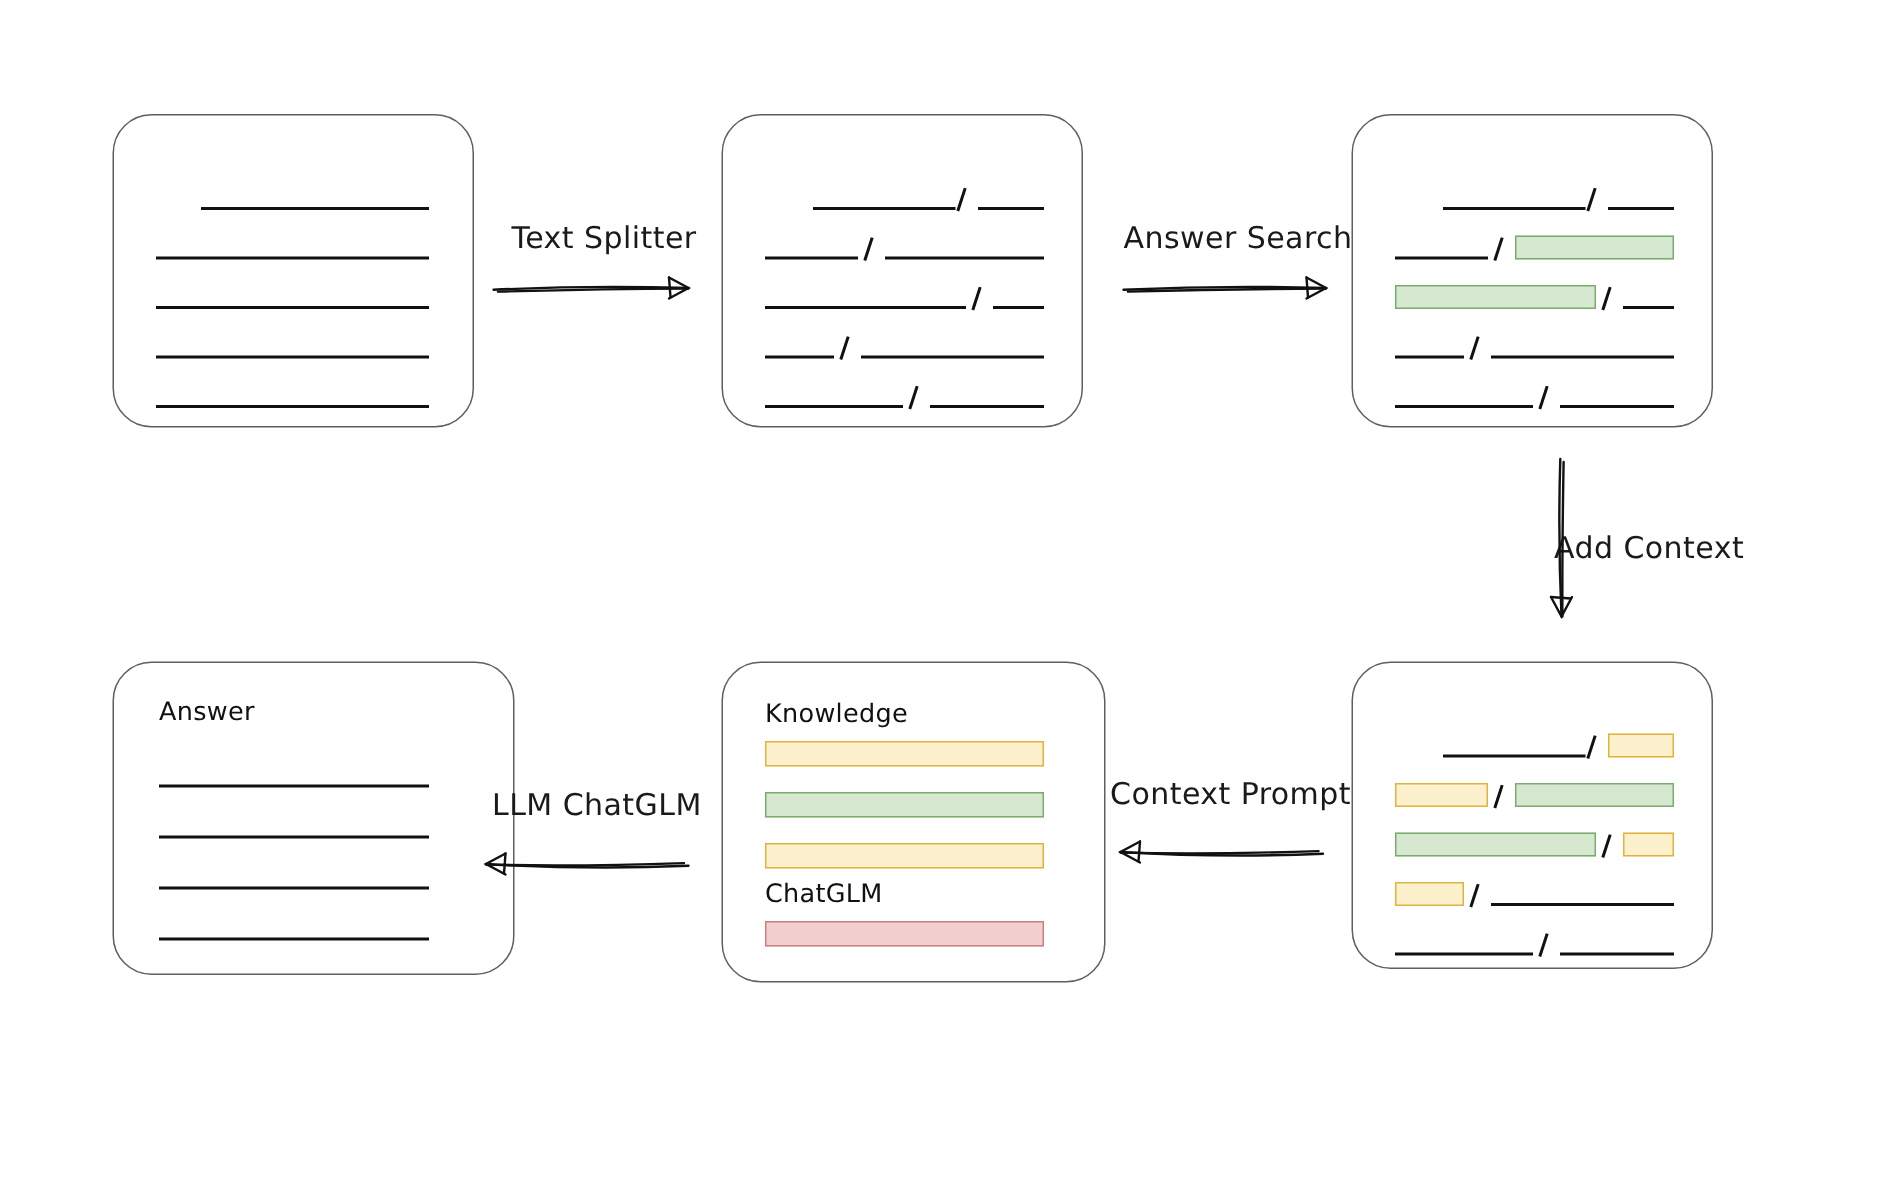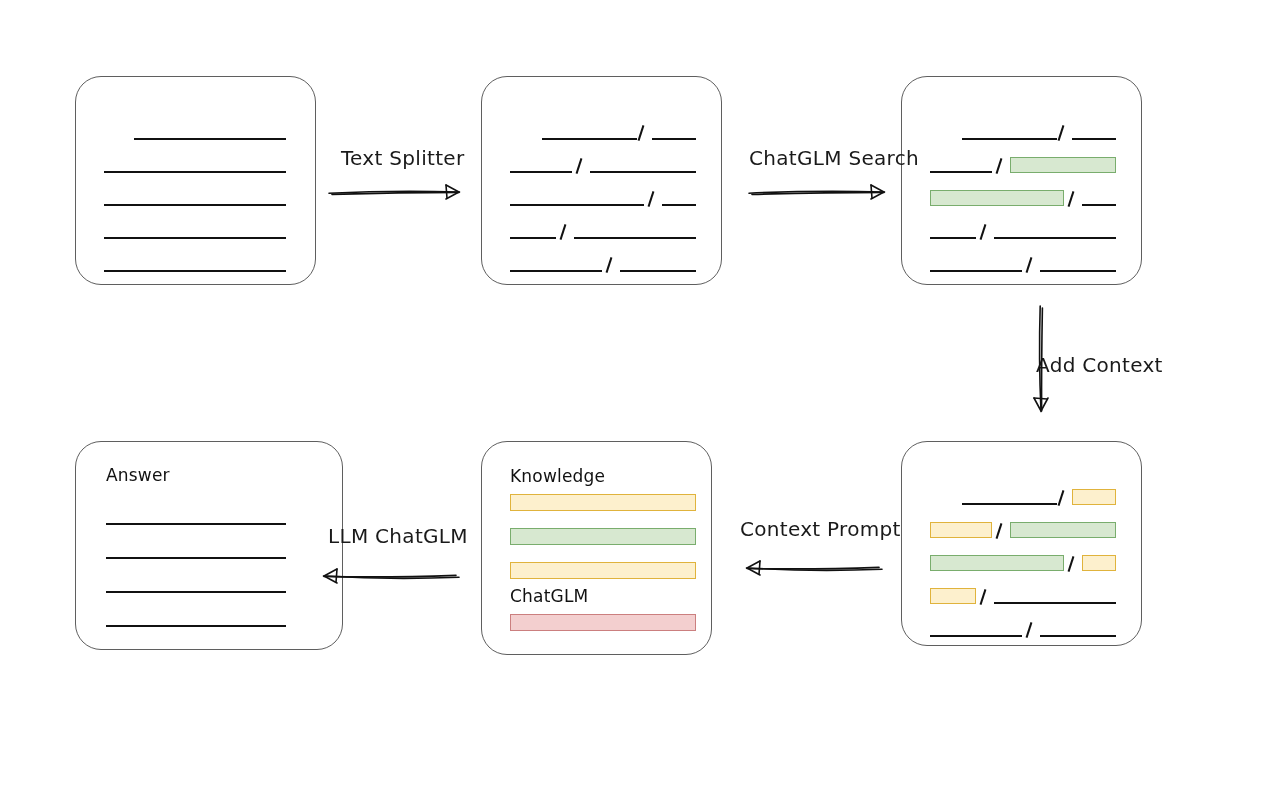--- a/index.html
+++ b/index.html
@@ -172,21 +172,21 @@
         <div class="slash" style="left: 80px; top: 2px; height: 16px; background: rgb(17, 17, 17);"></div>
         <div class="rule" style="left: 92px; top: 15px; width: 122px; background: rgb(17, 17, 17);"></div>
       </div>
       <div style="position: absolute; left: 0px; top: 178px; width: 100%; height: 20px;">
         <div class="rule" style="left: 28px; top: 15px; width: 92px; background: rgb(17, 17, 17);"></div>
         <div class="slash" style="left: 126px; top: 2px; height: 16px; background: rgb(17, 17, 17);"></div>
         <div class="rule" style="left: 138px; top: 15px; width: 76px; background: rgb(17, 17, 17);"></div>
       </div>
     </div>
 
-  <div class="doc-box" style="left: 481px; top: 441px; width: 231px; height: 214px; border-color: rgb(95, 95, 95);">
+  <div class="doc-box" style="left: 481px; top: 441px; width: 256px; height: 214px; border-color: rgb(95, 95, 95);">
       <div class="box-title" style="left: 28px; top: 24px;">Knowledge</div>
       <div class="box-title" style="left: 28px; top: 144px;">ChatGLM</div>
       <div class="bar" style="left: 28px; top: 52px; width: 186px; height: 17px; background: rgb(253, 240, 205); border-color: rgb(224, 179, 60);"></div>
       <div class="bar" style="left: 28px; top: 86px; width: 186px; height: 17px; background: rgb(215, 232, 208); border-color: rgb(121, 173, 109);"></div>
       <div class="bar" style="left: 28px; top: 120px; width: 186px; height: 17px; background: rgb(253, 240, 205); border-color: rgb(224, 179, 60);"></div>
       <div class="bar" style="left: 28px; top: 172px; width: 186px; height: 17px; background: rgb(243, 207, 207); border-color: rgb(203, 127, 127);"></div>
     </div>
 
   <div class="doc-box" style="left: 75px; top: 441px; width: 268px; height: 209px; border-color: rgb(95, 95, 95);">
       <div class="box-title" style="left: 30px; top: 23px;">Answer</div>
@@ -198,21 +198,21 @@
       </div>
       <div style="position: absolute; left: 0px; top: 134px; width: 100%; height: 20px;">
         <div class="rule" style="left: 30px; top: 15px; width: 180px; background: rgb(17, 17, 17);"></div>
       </div>
       <div style="position: absolute; left: 0px; top: 168px; width: 100%; height: 20px;">
         <div class="rule" style="left: 30px; top: 15px; width: 180px; background: rgb(17, 17, 17);"></div>
       </div>
     </div>
 
   <div class="label" style="left: 341px; top: 146px;">Text Splitter</div>
-  <div class="label" style="left: 749px; top: 146px;">ChatGLM Search</div>
+  <div class="label" style="left: 749px; top: 146px;">Answer Search</div>
   <div class="label" style="left: 1036px; top: 353px;">Add Context</div>
   <div class="label" style="left: 740px; top: 517px;">Context Prompt</div>
   <div class="label" style="left: 328px; top: 524px;">LLM ChatGLM</div>
 
 
 <svg class="arrow-svg" width="135" height="40" viewBox="0 0 135 40" style="left: 327px; top: 172px;">
       <g stroke="#111111" fill="none" stroke-width="1.6" stroke-linecap="round">
         <path d="M 2 21.2 Q 67.5 18 132 20"></path>
         <path d="M 5 22.4 Q 74.25 20.6 132 20.4"></path>
         <path d="M 119 13 L 132 20 L 119 27"></path>

